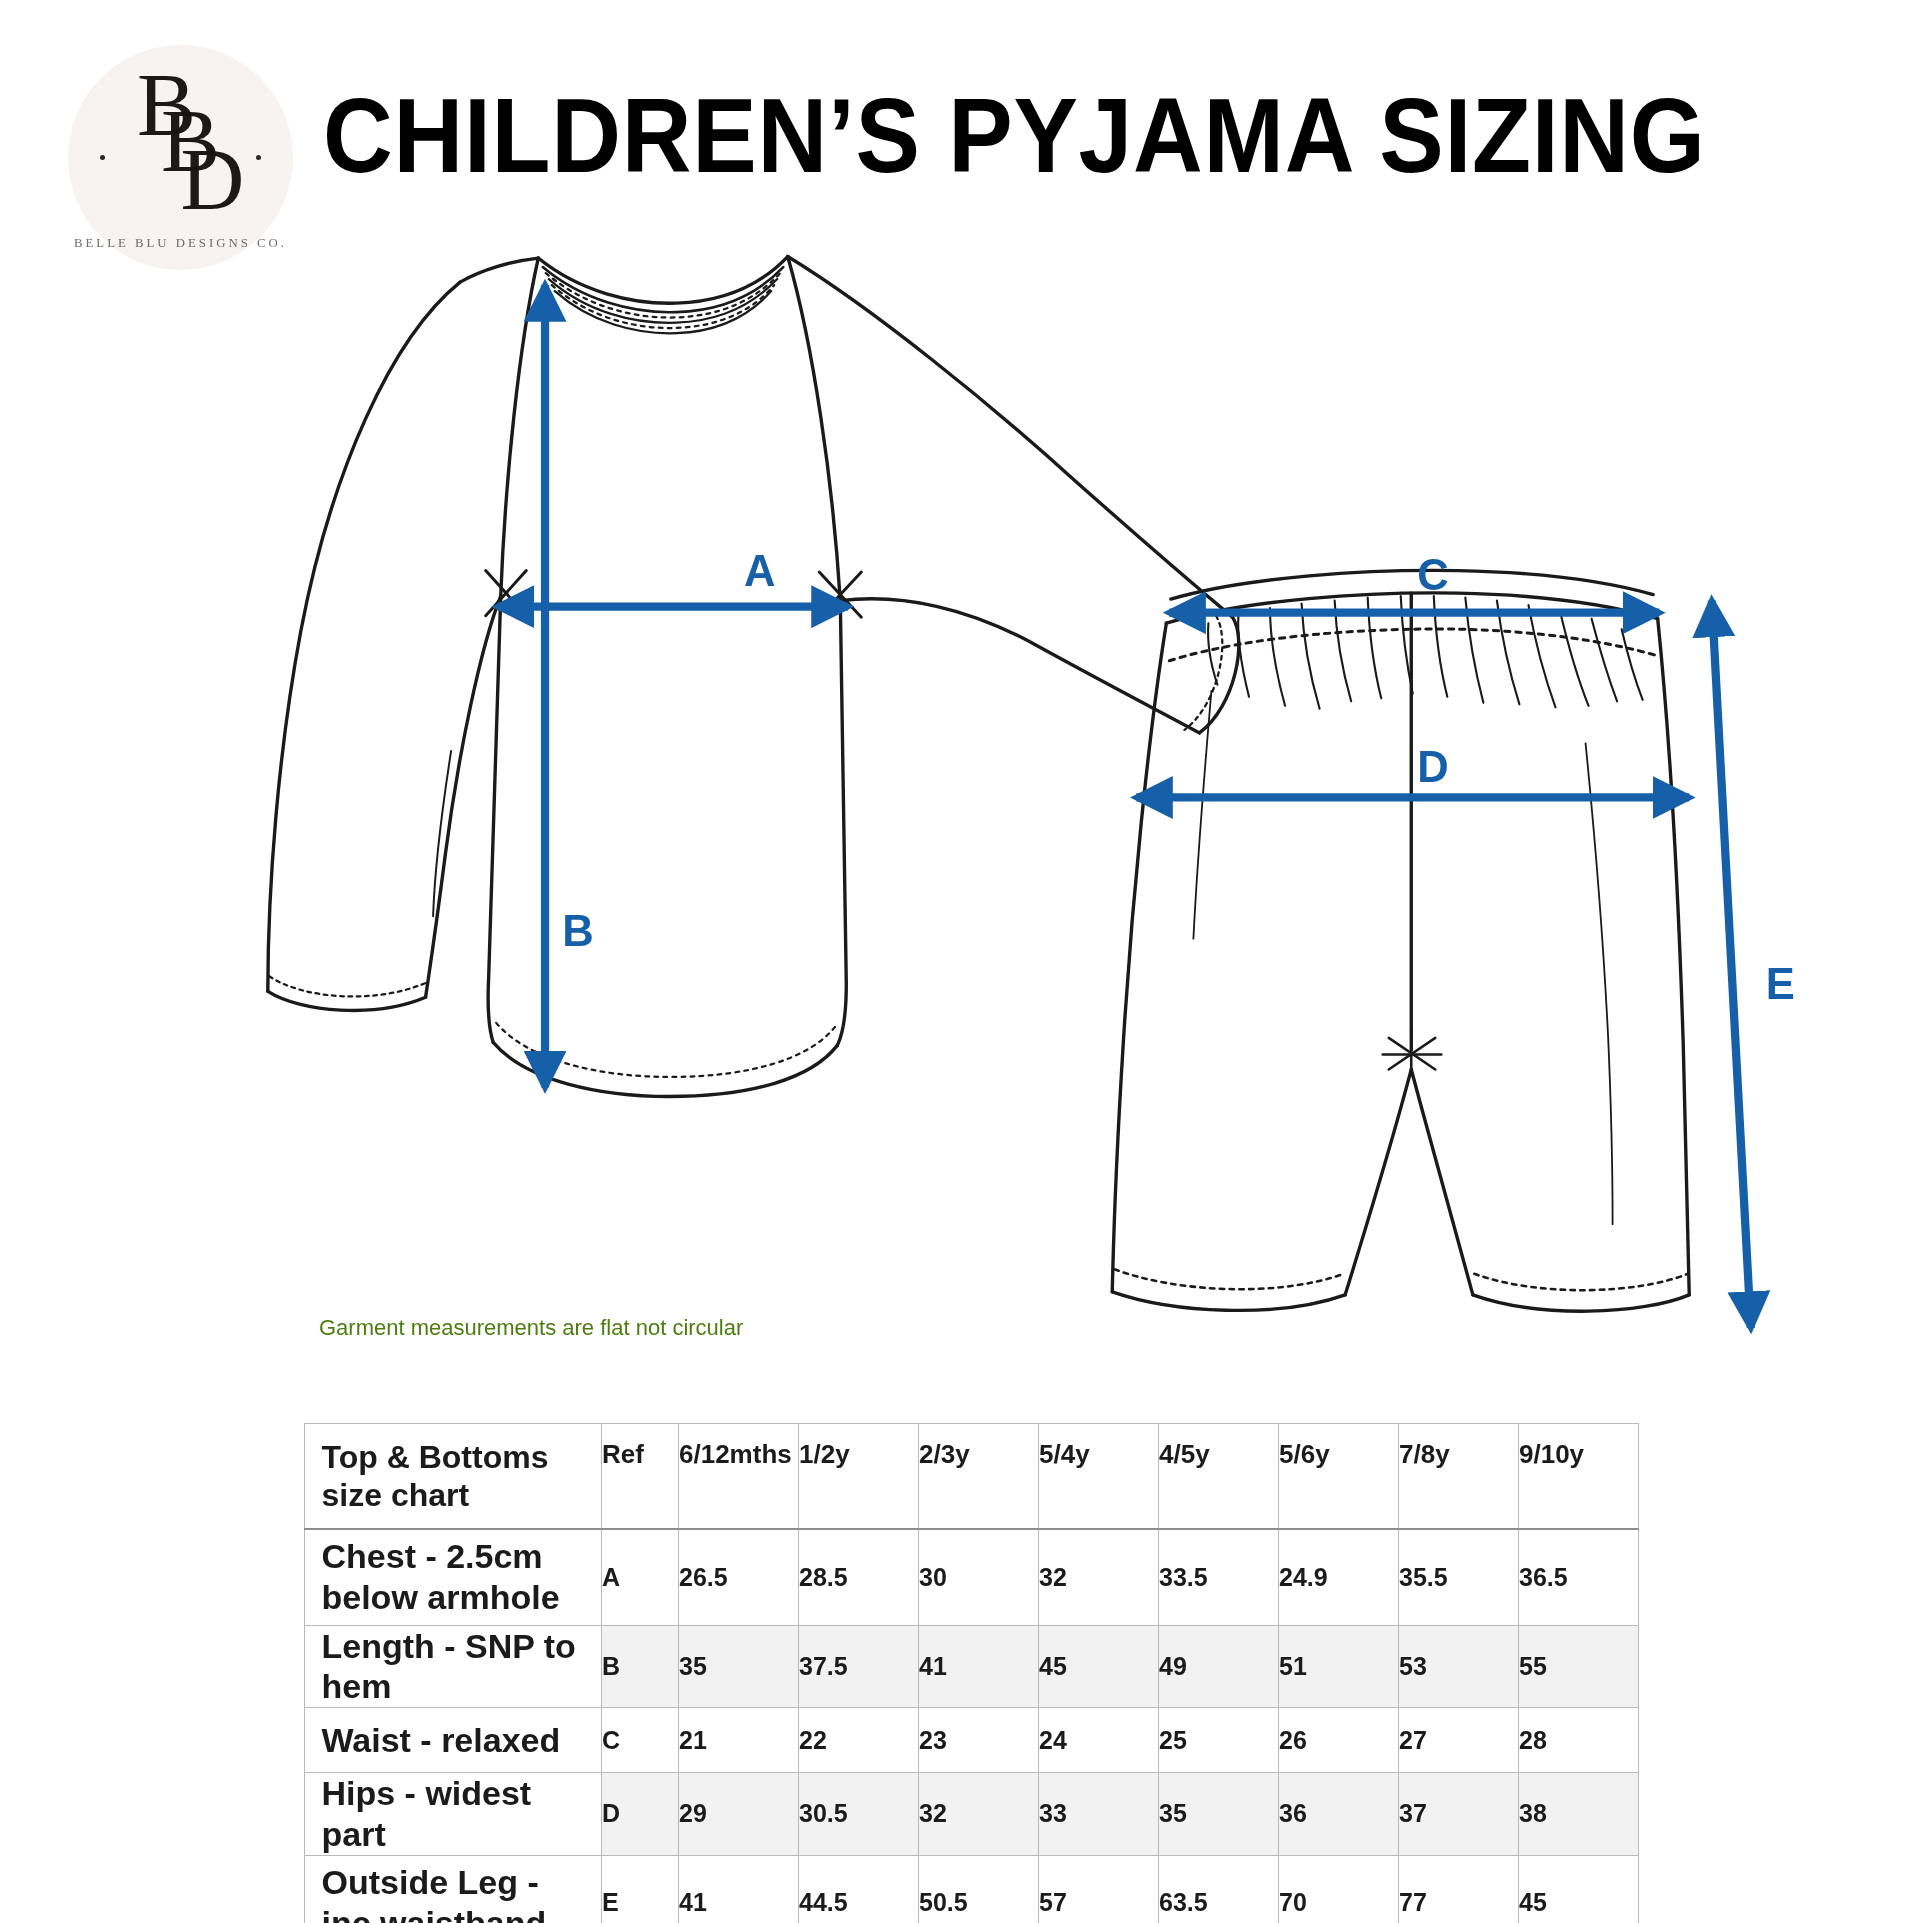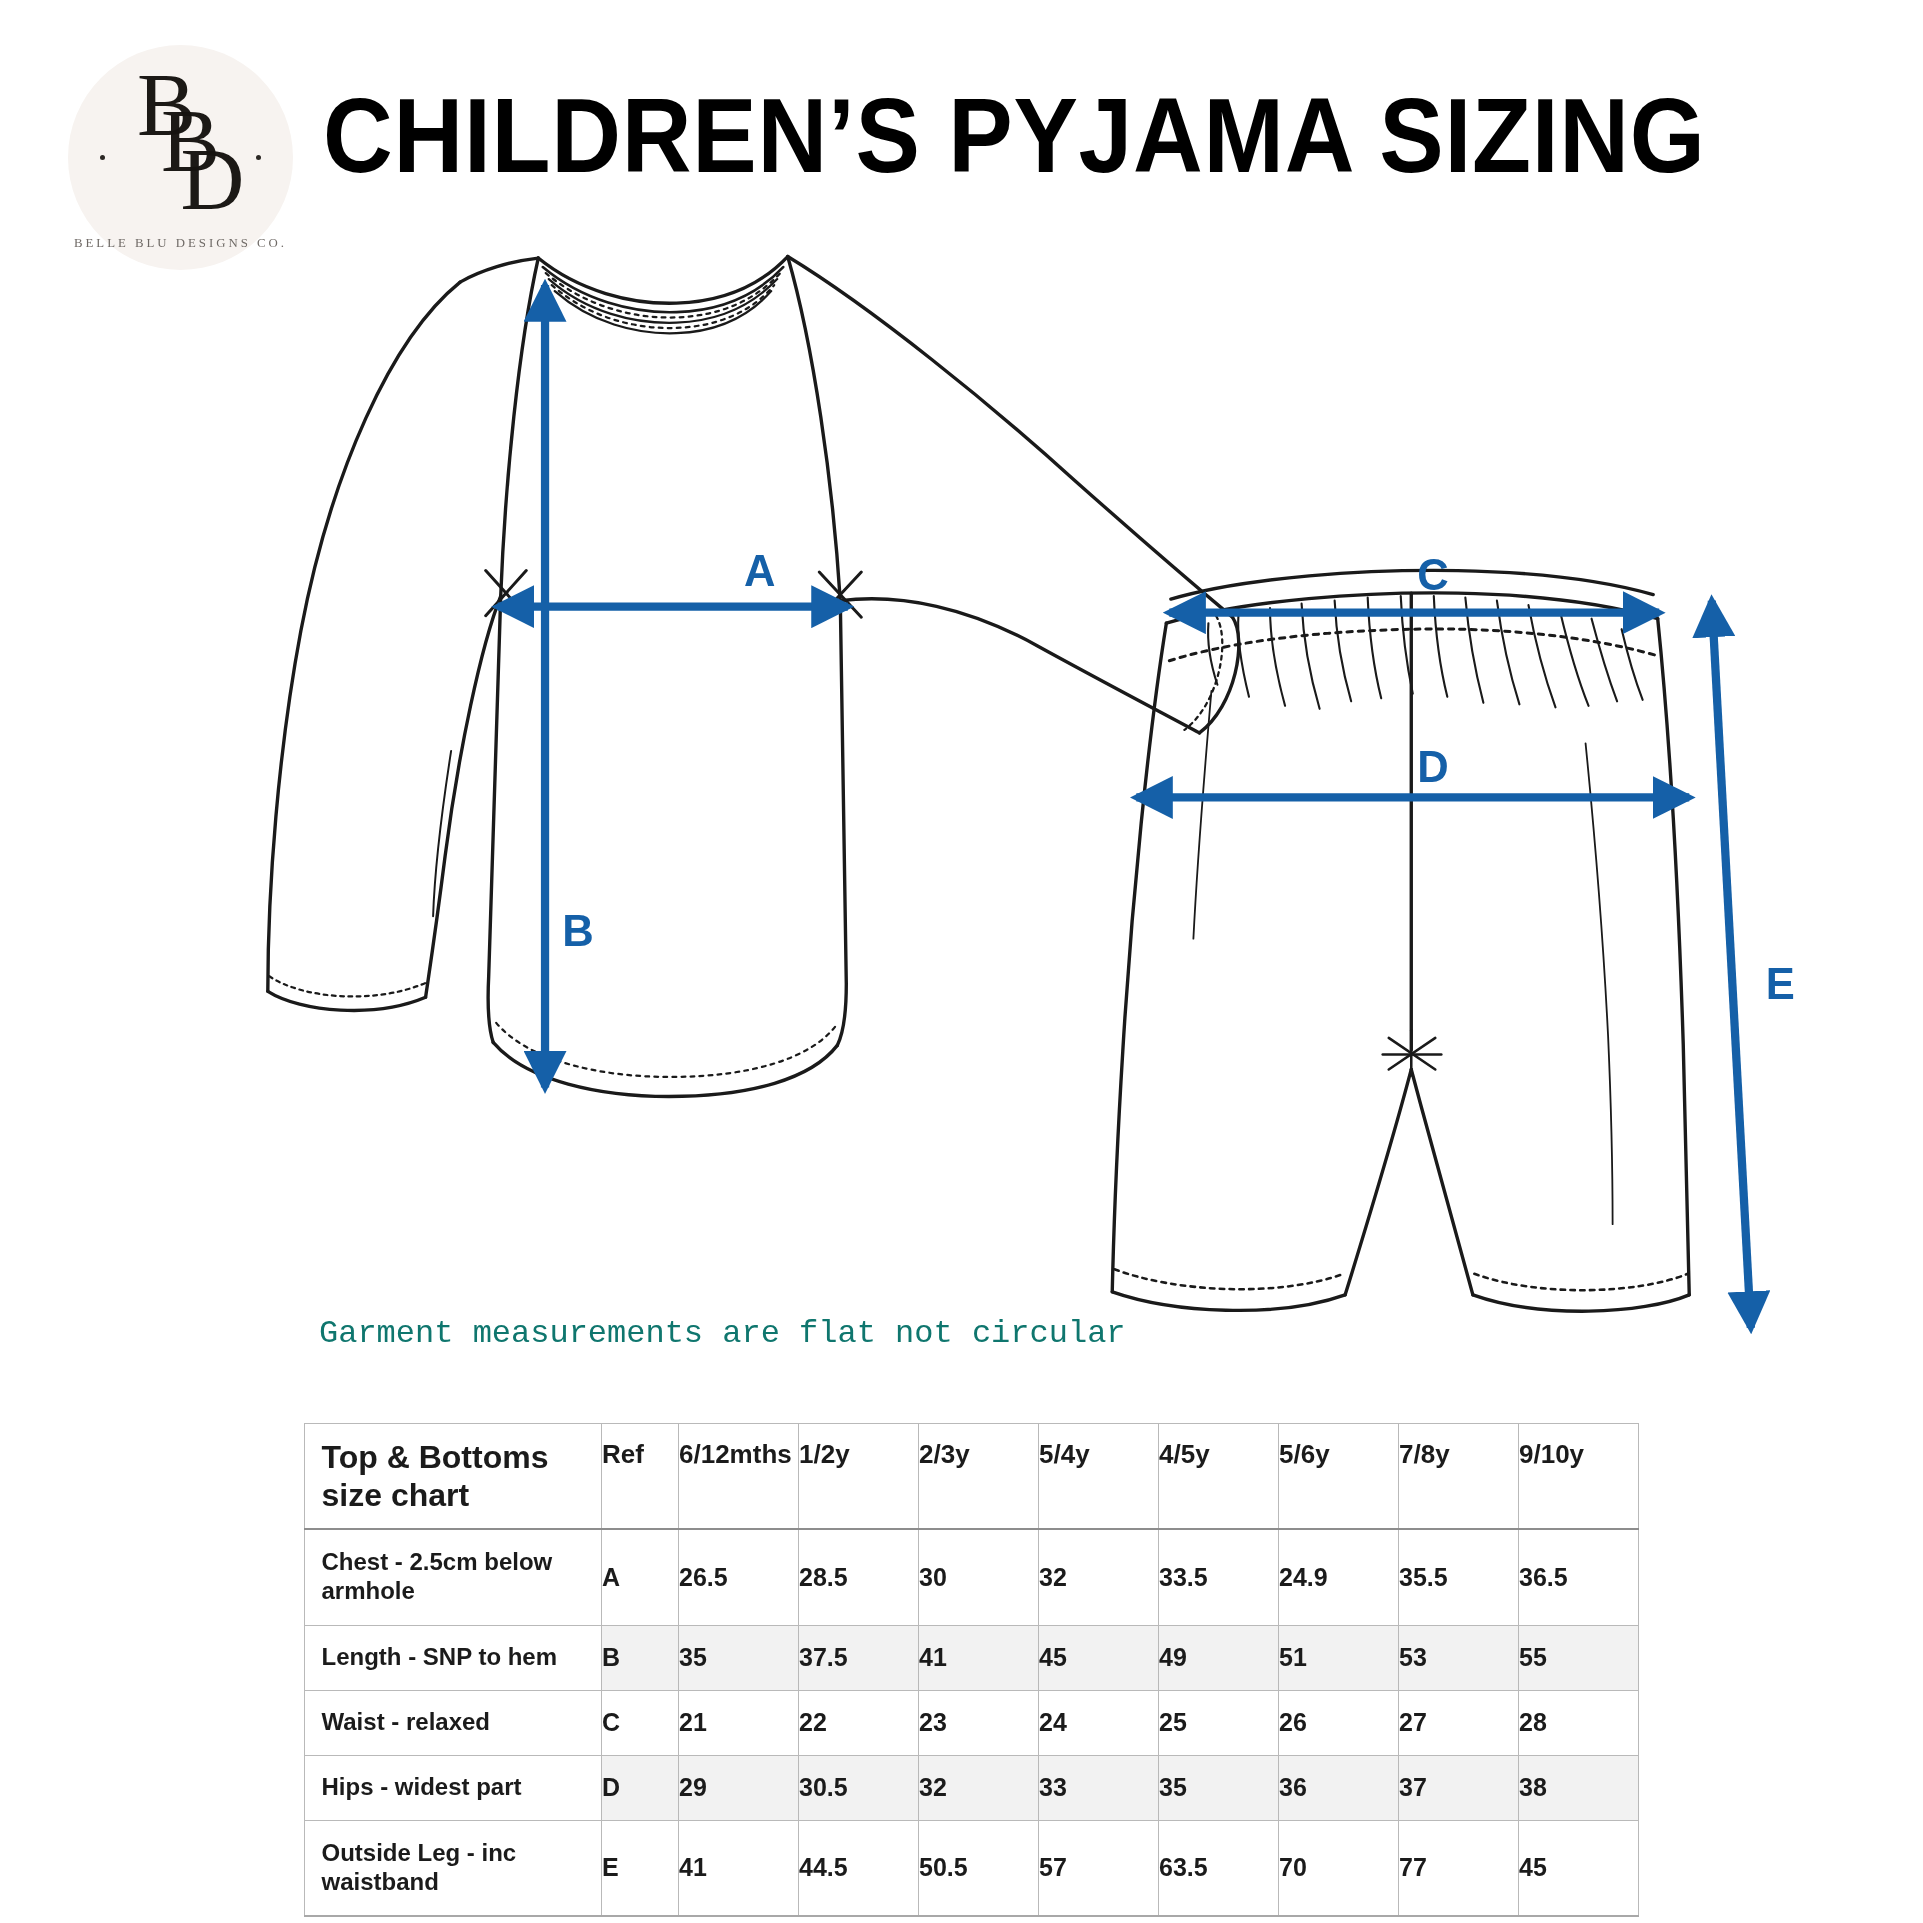--- a/index.html
+++ b/index.html
@@ -83,23 +83,23 @@
     width: 1924px;
     height: 1172px;
   }
   #illustration svg { display: block; }
 
   
   #note {
     position: absolute;
     left: 319px;
     top: 1315px;
-    font-size: 32px;
-    color: #0f766e;
-    font-family: Liberation Mono, monospace;
+    font-size: 22px;
+    color: #4d7c0f;
+    font-family: Liberation Sans, sans-serif;
     white-space: nowrap;
   }
 
   
   #size-table-wrap {
     position: absolute;
     left: 304px;
     top: 1423px;
     width: 1321px;
   }
@@ -127,21 +127,21 @@
   table#size-table thead th.head-title {
     text-align: left;
     padding-left: 16.5px;
     font-size: 32px;
     line-height: 1.18;
   }
   table#size-table tbody td.row-label {
     text-align: left;
     padding-left: 16.5px;
     padding-right: 7.5px;
-    font-size: 24px;
+    font-size: 34px;
     line-height: 1.2;
     background: #ffffff !important;
   }
   table#size-table tbody tr { height: 65px; }
   table#size-table tbody tr.tall { height: 96px; }
   table#size-table tbody tr.shaded td { background: #f2f2f2; }
   table#size-table thead tr th { border-bottom: 2.3px solid #8d8d8d; }
   table#size-table tbody tr:last-child td { border-bottom: 2.3px solid #a8a8a8; }
 
   col.c-label { width: 297px; }

